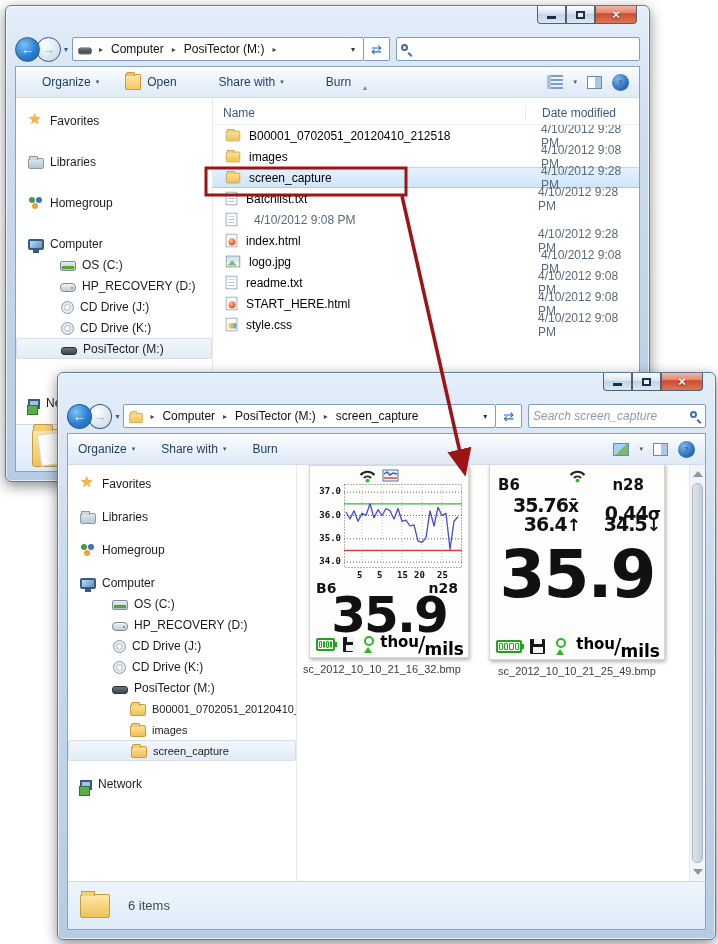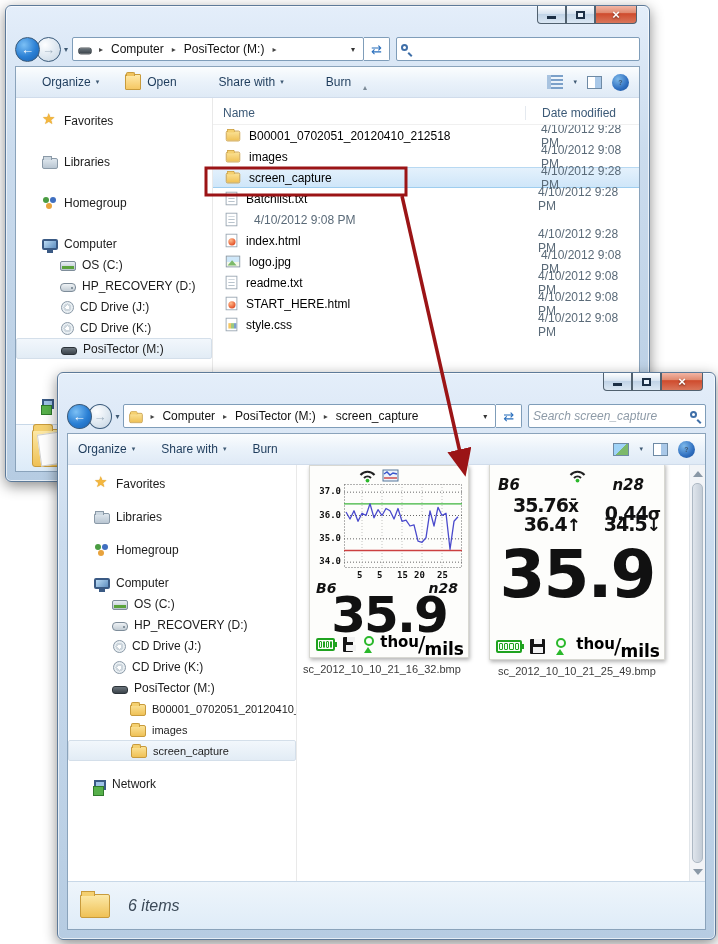--- a/index.html
+++ b/index.html
@@ -73,21 +73,21 @@
   .preview-pane-icon { width:15px; height:13px; border:1px solid #6e8aa5; background:#fff; position:relative; }
   .preview-pane-icon::after { content:""; position:absolute; right:0; top:0; width:6px; height:100%; background:#a9c8e8; }
   .help-icon { width:17px; height:17px; border-radius:50%; color:#fff; font-size:11px; font-weight:bold;
       background:radial-gradient(circle at 35% 30%,#7db9ea,#2f6fc0 60%,#1d4f96);
       display:flex; align-items:center; justify-content:center; }
 
   .mainarea { flex:1; display:flex; min-height:0; }
   .sidebar { flex:none; border-right:1px solid #e9e9e9; padding-top:12px; overflow:hidden; font-size:12px; color:#1c1c1c; }
   .win-back .sidebar { width:197px; }
   .win-front .sidebar { width:229px; padding-top:8px; }
-  .side-item { height:21px; display:flex; align-items:center; padding-left:26px; }
+  .side-item { height:21px; display:flex; align-items:center; padding-left:12px; }
   .side-item .lbl { margin-left:6px; white-space:nowrap; }
   .side-item.lvl1 { padding-left:44px; }
   .side-item.lvl2 { padding-left:62px; font-size:11px; }
   .side-item.gap { margin-top:20px; }
   .side-item.gap12 { margin-top:12px; }
   .side-item.biggap { margin-top:33px; }
   .side-item.current { background:linear-gradient(180deg,#f2f7fc,#e2ecf5); border:1px solid #d4dfea; border-radius:2px; }
 
   
   .icon { width:16px; height:16px; flex:none; position:relative; display:inline-block; }
@@ -155,21 +155,21 @@
              background:#fdfdfd; border:1px solid #cfcfcf; transform:rotate(-8deg); }
 
   
   .contentpane { flex:1; position:relative; background:#fff; overflow:hidden; }
   .statusbar { height:48px; flex:none; background:linear-gradient(180deg,#eef5fb,#dfecf8);
                border-top:1px solid #c8d8e8; display:flex; align-items:center; padding-left:12px; }
   .statusbar .sfolder { width:30px; height:24px; position:relative;
                background:linear-gradient(180deg,#fce9a8,#efc156); border:1px solid #c89b3c; border-radius:2px; }
   .statusbar .sfolder::before { content:""; position:absolute; left:0; top:-4px; width:12px; height:4px;
                background:#f4d070; border:1px solid #c89b3c; border-bottom:none; }
-  .statusbar .stext { margin-left:18px; font-size:16px; color:#3c4a58;font-style:italic; }
+  .statusbar .stext { margin-left:18px; font-size:13px; color:#3c4a58; }
 
   .scrollbar { position:absolute; right:0; top:0; bottom:0; width:16px; background:#f2f4f7; border-left:1px solid #e2e6ea; }
   .sb-arrow { position:absolute; left:3px; width:0; height:0; border-left:5px solid transparent; border-right:5px solid transparent; }
   .sb-up { top:6px; border-bottom:6px solid #8a98a6; }
   .sb-down { bottom:6px; border-top:6px solid #8a98a6; }
   .sb-thumb { position:absolute; left:2px; top:18px; bottom:18px; width:11px; border-radius:5px;
               background:linear-gradient(90deg,#dfe5ec,#c3ccd6); border:1px solid #aeb9c4; }
 
   
   .fig { position:absolute; background:#fdfdfb; box-shadow:1px 2px 4px rgba(0,0,0,.3); border:1px solid #d8d8d2; }
@@ -186,21 +186,21 @@
   .graphmode-icon { position:absolute; }
   .g1-wifi { left:48px; top:2px; } .g1-gm { left:72px; top:3px; }
   .g2-wifi { left:78px; top:4px; }
 
   .plotwrap { position:absolute; left:34px; top:18px; width:118px; height:84px; }
   .plotwrap svg { position:absolute; left:0; top:0; overflow:visible; }
   .ylab { position:absolute; left:2px; width:29px; text-align:right; font-size:9px; font-weight:bold;
           font-family:"DejaVu Sans Mono",monospace; }
   .xlab { position:absolute; top:104px; font-size:9px; font-weight:bold; font-family:"DejaVu Sans Mono",monospace; }
   .idrow { position:absolute; left:6px; right:10px; top:114px; display:flex; justify-content:space-between;
-           font-size:14px; font-weight:bold;font-style:italic; }
+           font-size:14px; font-weight:bold; }
   .g2 .idrow { top:12px; left:8px; right:20px; font-size:15px; }
   .bigread { position:absolute; left:0; right:0; text-align:center; font-weight:bold; letter-spacing:-2px; line-height:1; }
   .g1 .bigread { top:124px; font-size:50px; }
   .g2 .bigread { top:78px; font-size:66px; }
   .statline { position:absolute; font-size:19px; font-weight:bold; letter-spacing:-1px; width:86px; text-align:right; }
   .sl-mean { left:2px; top:30px; } .sl-sd { right:4px; top:30px;margin-top:8px; }
   .sl-max { left:4px; top:49px; } .sl-min { right:4px; top:49px; }
   .statline .sym { font-size:17px; }
 
   .lcd-bottom { position:absolute; left:6px; right:4px; bottom:3px; height:20px; display:flex; align-items:center; gap:8px; }

